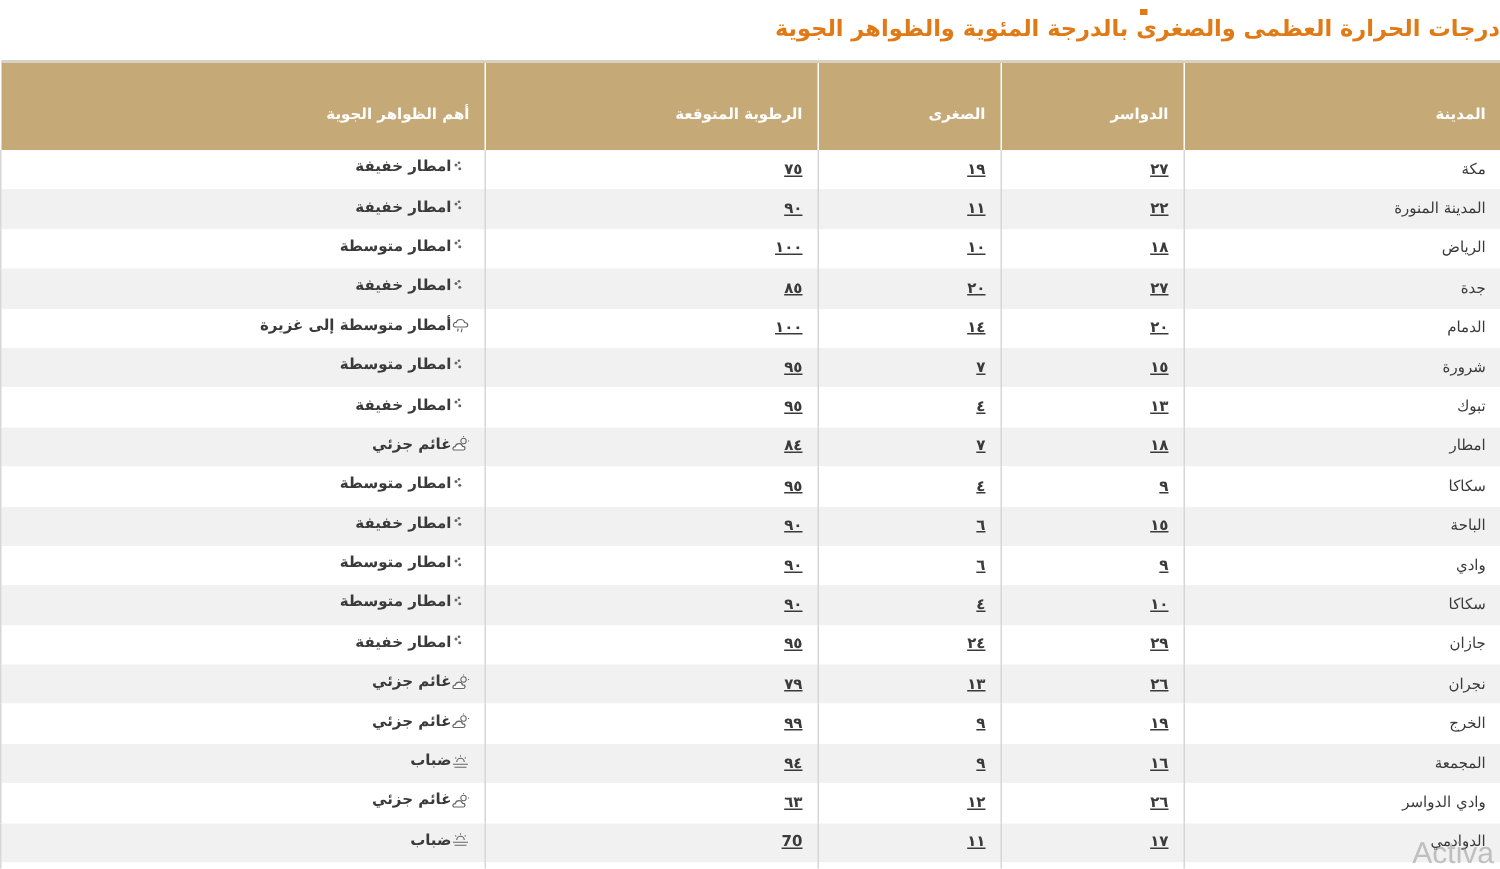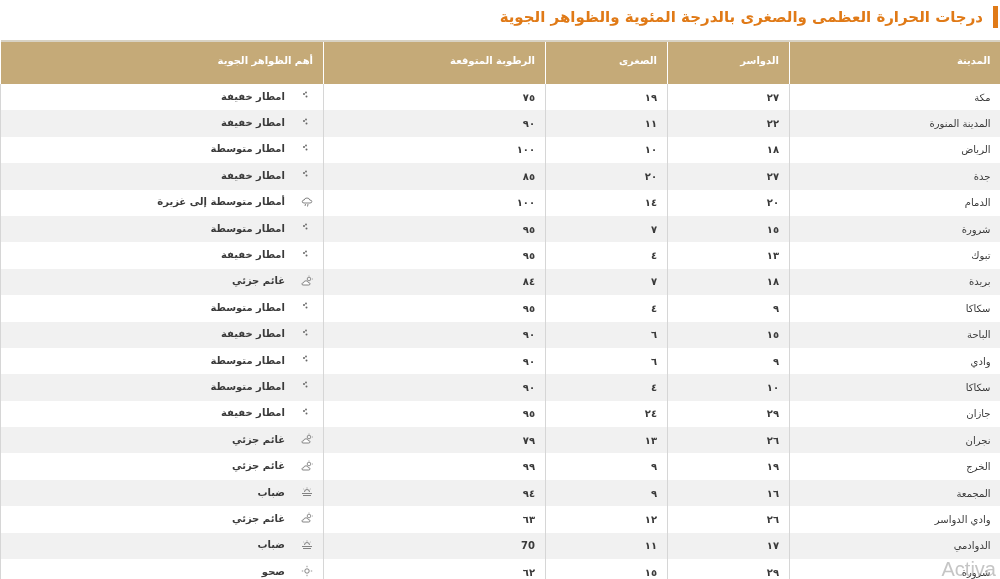--- a/index.html
+++ b/index.html
@@ -19,20 +19,21 @@
     direction: rtl;
   }
   .title-row {
     position: absolute;
     top: 6px;
     right: 0;
     height: 22px;
     display: flex;
     align-items: center;
     direction: rtl;
+    flex-direction: column;
   }
   .title-accent {
     width: 5px;
     height: 22px;
     background: #e07a17;
     margin-right: 2px;
     margin-left: 10px;
   }
   .title-text {
     color: #e07a17;
@@ -55,45 +56,45 @@
   table.weather col.c-min { width: 122px; }
   table.weather col.c-hum { width: 222px; }
   table.weather col.c-phen { width: 323px; }
   table.weather thead th {
     background: #c5aa78;
     color: #ffffff;
     height: 36px;
     font-size: 10px;
     font-weight: bold;
     text-align: right;
-    padding: 0 10px 6px 10px;
+    padding: 16px 10px 6px 10px;
     vertical-align: middle;
     border-left: 1px solid #ffffff;
     border-top: 2px solid #d8d2c4;
   }
   table.weather thead th:last-child { border-left: none; }
   table.weather tbody td {
     height: 26.4px;
     padding: 0 10px;
     font-size: 10px;
     color: #3a3a3a;
     text-align: right;
     vertical-align: middle;
     border-left: 1px solid #d6d6d6;
     white-space: nowrap;
   }
   table.weather tbody td:last-child { border-left: 1px solid #d6d6d6; }
   table.weather tbody tr:nth-child(odd) td { background: #ffffff; }
   table.weather tbody tr:nth-child(even) td { background: #f1f1f1; }
-  td.num { font-weight: bold; color: #333; }
+  td.num { font-weight: bold; color: #333; text-decoration: underline; }
   td.phen { font-weight: bold; color: #333; }
   .phen-wrap {
     display: inline-flex;
     align-items: center;
-    gap: 16px;
+    gap: 0;
     direction: rtl;
   }
   .wicon {
     display: inline-block;
     width: 12px;
     height: 12px;
     vertical-align: middle;
   }
   .wicon svg { width: 12px; height: 12px; display: block; }
   .watermark {
@@ -261,21 +262,21 @@
                   <circle cx="5" cy="2.5" r="0.9" fill="#666"></circle>
                   <circle cx="5.5" cy="6.5" r="1" fill="#666"></circle>
                 </svg>
               </span>
         <span>امطار خفيفة</span>
       </span>
     </td>
   </tr>
 
   <tr>
-    <td>بريدة</td>
+    <td>امطار</td>
     <td class="num">١٨</td>
     <td class="num">٧</td>
     <td class="num">٨٤</td>
     <td class="phen">
       <span class="phen-wrap">
         <span class="wicon">
                 <svg viewBox="0 0 12 12">
                   <circle cx="8" cy="4" r="1.8" fill="none" stroke="#666" stroke-width="0.7"></circle>
                   <line x1="11" y1="4" x2="11.8" y2="4" stroke="#666" stroke-width="0.7"></line>
                   <line x1="8" y1="0.6" x2="8" y2="1.4" stroke="#666" stroke-width="0.7"></line>

